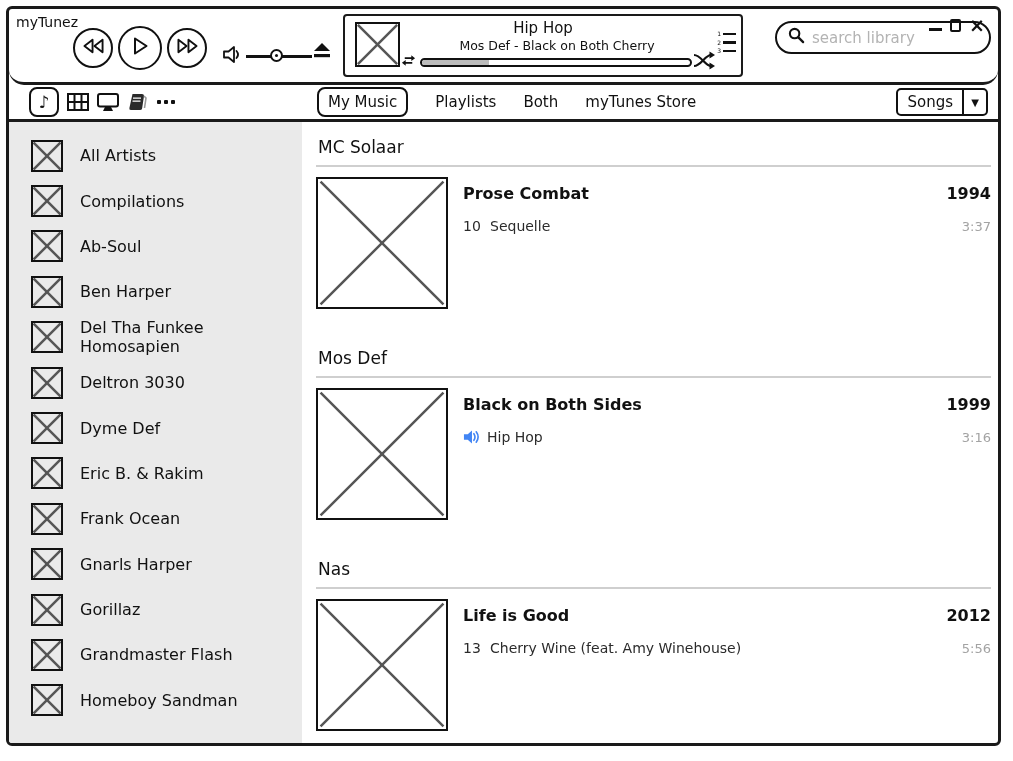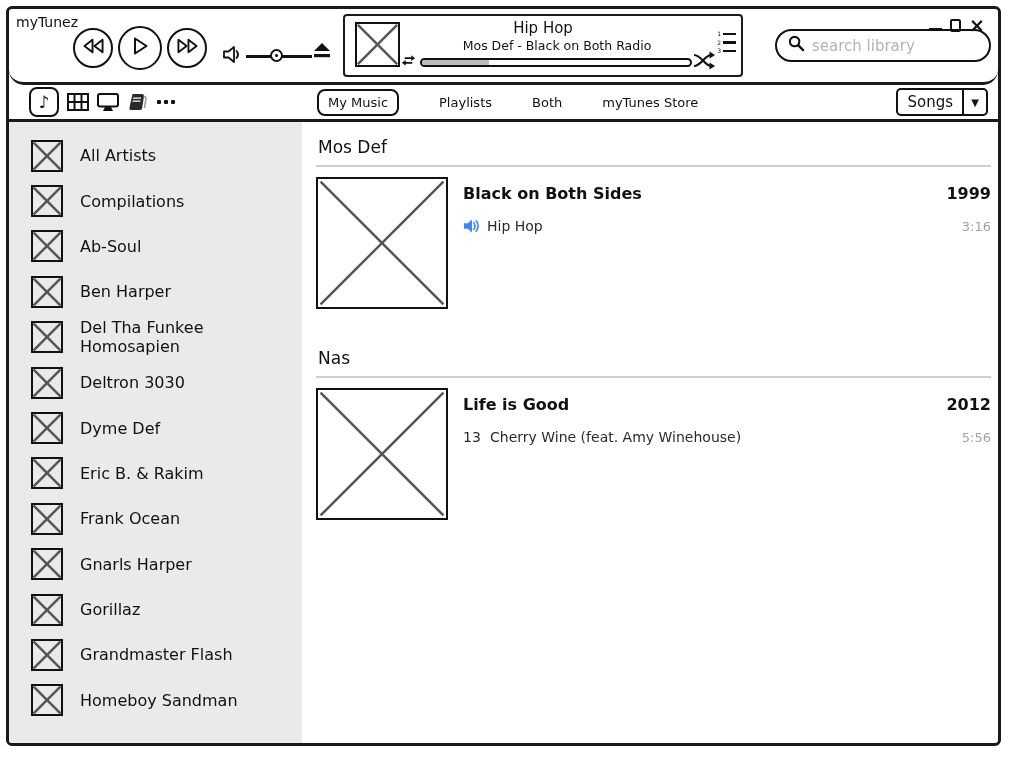--- a/index.html
+++ b/index.html
@@ -33,21 +33,21 @@
   .np-bottom { position:absolute; left:56px; right:26px; bottom:5px; height:16px;
     display:flex; align-items:center; gap:4px; }
   .np-progress { flex:1; height:9px; border:2px solid #111; border-radius:5px; overflow:hidden; background:#fff; }
   .np-fill { height:100%; background:#bdbdbd; }
   .np-shuffle { margin-left:-3px; }
   .np-queue { position:absolute; right:5px; top:15px; display:flex; flex-direction:column; gap:2.5px; }
   .q-row { display:flex; align-items:center; gap:2px; }
   .q-num { font-size:6px; line-height:6px; }
   .q-bar { width:13px; height:2.5px; background:#111; }
 
-  .search { position:absolute; left:766px; top:20px; width:216px; height:33px;
+  .search { position:absolute; left:766px; top:12px; width:216px; height:33px;
     border:2.5px solid #111; border-radius:17px; display:flex; align-items:center;
     gap:7px; padding:0 11px; background:#fff; }
   .search input { border:none; outline:none; width:100%; font-size:15px;
     font-family:inherit; color:#333; background:transparent; }
   .search input::placeholder { color:#b3b3b3; }
 
   .winctrl { position:absolute; right:13px; top:5px; display:flex; align-items:center; gap:8px; height:22px; }
   .wc-min { width:13px; height:3.5px; background:#111; margin-top:9px; }
   .wc-max { width:11px; height:13px; border:2.5px solid #111; border-radius:2px; }
   .wc-close { font-size:19px; font-weight:bold; line-height:18px; }
@@ -55,21 +55,21 @@
   
   .toolbar { position:relative; height:37px; flex:none; border-bottom:3px solid #1a1a1a;
     display:flex; align-items:center; }
   .media-icons { position:absolute; left:20px; display:flex; align-items:center; gap:8px; }
   .mi-music { width:30px; height:30px; border:2.5px solid #111; border-radius:8px;
     display:flex; align-items:center; justify-content:center; font-size:17px; font-weight:bold; }
   .mi { display:flex; align-items:center; }
   .dots { display:flex; gap:3px; margin-left:2px; }
   .dots i { width:4px; height:4px; background:#111; border-radius:1px; }
 
-  .tabs { position:absolute; left:308px; display:flex; align-items:center; gap:40px; font-size:13px; }
+  .tabs { position:absolute; left:308px; display:flex; align-items:center; gap:27px; font-size:15px; }
   .tab { padding:4px 0; white-space:nowrap; }
   .tab.selected { border:2.5px solid #111; border-radius:8px; padding:4px 9px; }
 
   .view-select { position:absolute; right:10px; display:flex; align-items:stretch;
     border:2.5px solid #111; border-radius:5px; height:28px; background:#fff; }
   .vs-label { padding:0 9px; font-size:15px; display:flex; align-items:center; }
   .vs-btn { width:24px; border-left:2.5px solid #111; display:flex; align-items:center;
     justify-content:center; font-size:10px; }
 
   
@@ -158,21 +158,21 @@
     </div>
 
     <div class="nowplaying">
       <div class="xbox np-art">
         <svg viewBox="0 0 100 100" preserveAspectRatio="none">
             <line x1="2" y1="2" x2="98" y2="98"></line>
             <line x1="98" y1="2" x2="2" y2="98"></line>
           </svg>
       </div>
       <div class="np-title">Hip Hop</div>
-      <div class="np-sub">Mos Def - Black on Both Radio</div>
+      <div class="np-sub">Mos Def - Black on Both Cherry</div>
       <div class="np-bottom">
         <span>
           <svg width="15" height="15" viewBox="0 0 16 16">
               <path d="M4 4.5 H11 V2.5 L15 5.5 L11 8.5 V6.5 H4 Z" fill="#111"></path>
               <path d="M12 11.5 H5 V13.5 L1 10.5 L5 7.5 V9.5 H12 Z" fill="#111"></path>
             </svg>
         </span>
         <div class="np-progress">
           <div class="np-fill" style="width: 25%;"></div>
         </div>
@@ -398,20 +398,46 @@
               <line x1="2" y1="2" x2="98" y2="98"></line>
               <line x1="98" y1="2" x2="2" y2="98"></line>
             </svg>
           </div>
           <span class="side-label">Homeboy Sandman</span>
         </div>
       </div>
 
     <div class="main">
 
+        <div class="section">
+          <div class="sec-header">MC Solaar</div>
+          <div class="sec-body">
+            <div class="xbox album-art">
+              <svg viewBox="0 0 100 100" preserveAspectRatio="none">
+                <line x1="2" y1="2" x2="98" y2="98"></line>
+                <line x1="98" y1="2" x2="2" y2="98"></line>
+              </svg>
+            </div>
+            <div class="album-info">
+              <div class="album-row">
+                <span class="album-title">Prose Combat</span>
+                <span class="album-year">1994</span>
+              </div>
+              <div>
+
+                  <div class="track-row">
+                    <span class="track-num">10</span>
+
+                    <span class="track-title">Sequelle</span>
+                    <span class="track-duration">3:37</span>
+                  </div>
+                </div>
+            </div>
+          </div>
+        </div>
 
         <div class="section">
           <div class="sec-header">Mos Def</div>
           <div class="sec-body">
             <div class="xbox album-art">
               <svg viewBox="0 0 100 100" preserveAspectRatio="none">
                 <line x1="2" y1="2" x2="98" y2="98"></line>
                 <line x1="98" y1="2" x2="2" y2="98"></line>
               </svg>
             </div>

